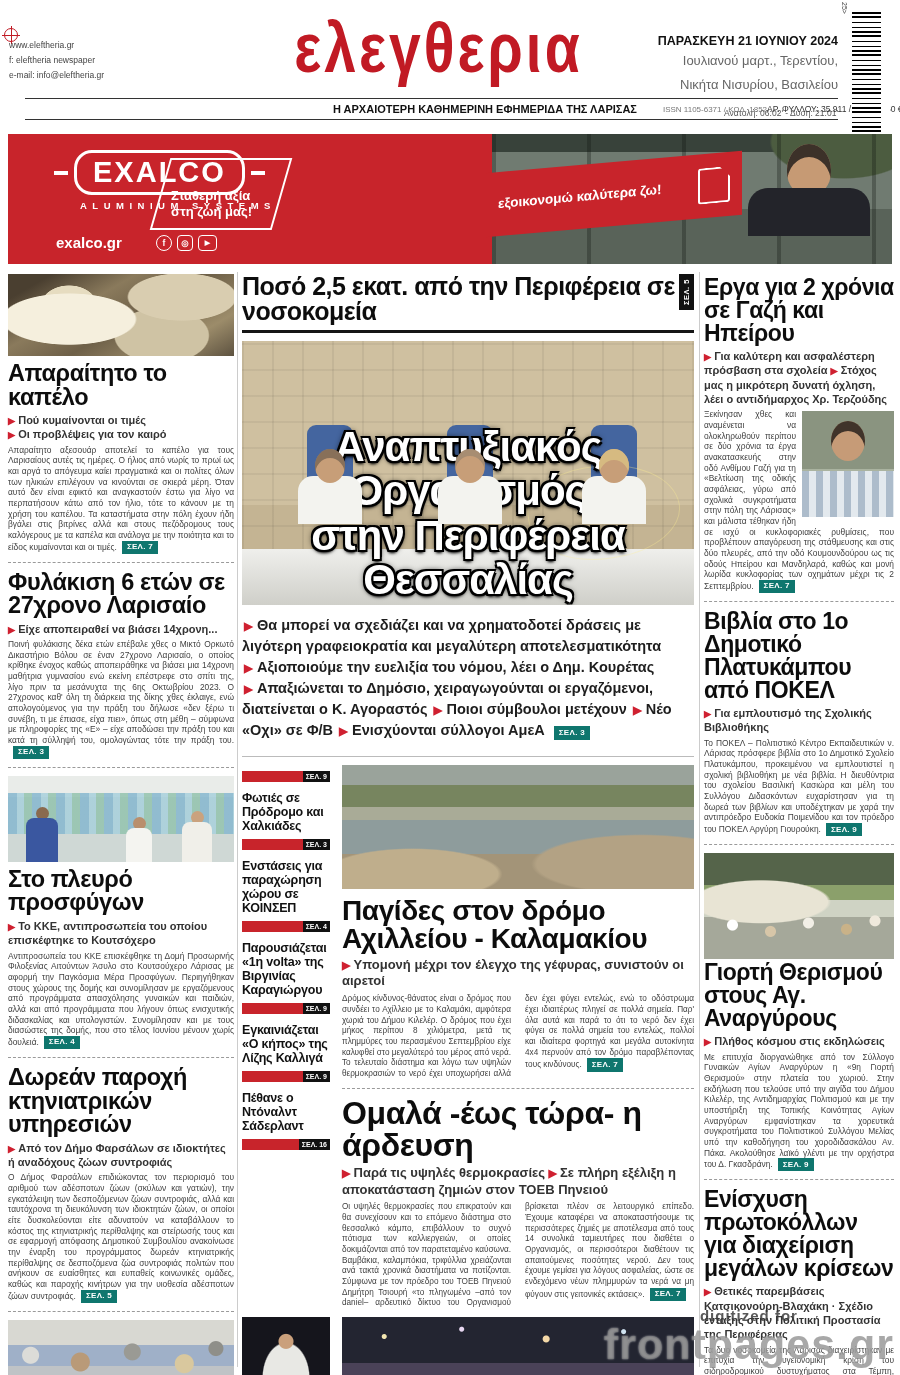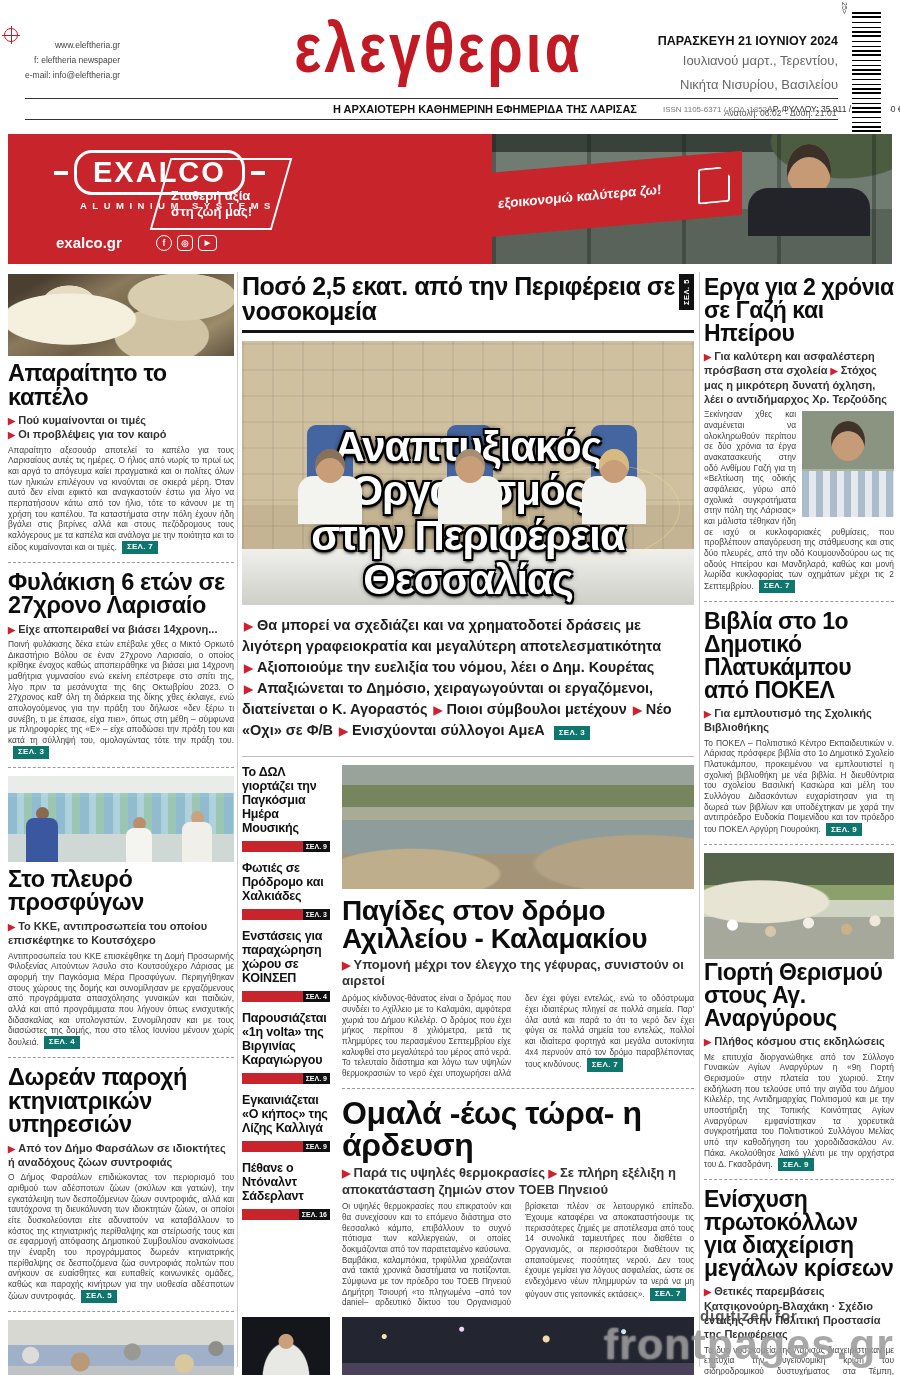--- a/index.html
+++ b/index.html
@@ -2,21 +2,21 @@
 <html><head>
 <meta charset="utf-8">
 <style>
   html,body{margin:0;padding:0;background:#e8e8e8;}
   #page{position:relative;width:900px;height:1375px;margin:0 auto;background:#fff;overflow:hidden;
         font-family:"Liberation Sans",sans-serif;color:#222;}
   
   .regmark{position:absolute;left:4px;top:28px;width:12px;height:12px;border:1.5px solid #c11a24;border-radius:50%;}
   .regmark:before{content:"";position:absolute;left:50%;top:-3px;bottom:-3px;width:1px;background:#c11a24;}
   .regmark:after{content:"";position:absolute;top:50%;left:-3px;right:-3px;height:1px;background:#c11a24;}
-  .contact{position:absolute;left:25px;top:38px;font-size:8.5px;color:#444;line-height:1.75;text-align:right;}
+  .contact{position:absolute;left:9px;top:38px;font-size:8.5px;color:#444;line-height:1.75;}
   .logo{position:absolute;left:50%;top:6px;transform:translateX(-54%) scaleY(1.25);transform-origin:top center;
         color:#c11a24;font-weight:bold;font-size:57px;letter-spacing:3px;white-space:nowrap;}
   .datebox{position:absolute;right:62px;top:34px;text-align:right;}
   .dateline{font-size:12.5px;font-weight:bold;color:#111;}
   .saints{font-size:13px;color:#666;line-height:1.6;margin-top:3px;}
   .sunline{font-size:8.5px;color:#555;margin-top:12px;}
   .tagrow{position:absolute;left:25px;right:62px;top:98px;border-top:1.5px solid #333;border-bottom:1.5px solid #333;
           display:flex;align-items:center;padding:4px 0;}
   .tagline{margin-left:308px;font-weight:bold;font-size:11px;color:#111;white-space:nowrap;}
   .issn{margin-left:26px;font-size:8px;color:#777;white-space:nowrap;}
@@ -328,21 +328,20 @@
       <span><i class="arr">▶</i><span>Ποιοι σύμβουλοι μετέχουν</span></span>
       <span><i class="arr">▶</i><span>Νέο «Οχι» σε Φ/Β</span></span>
       <span><i class="arr">▶</i><span>Ενισχύονται σύλλογοι ΑμεΑ</span></span>
       <span class="pg">ΣΕΛ. 3</span>
     </p>
 
     <div class="c-rule"></div>
 
     <div class="c-lower">
       <div class="briefs">
-        <div class="brief-label">Το ΔΩΛ γιορτάζει την Παγκόσμια Ημέρα Μουσικής</div>
         <div class="brief-bar">
             <span class="red"></span>
             <span class="bpg">ΣΕΛ. 9</span>
           </div>
         <div class="brief-label">Φωτιές σε Πρόδρομο και Χαλκιάδες</div>
         <div class="brief-bar">
             <span class="red"></span>
             <span class="bpg">ΣΕΛ. 3</span>
           </div>
         <div class="brief-label">Ενστάσεις για παραχώρηση χώρου σε ΚΟΙΝΣΕΠ</div>

